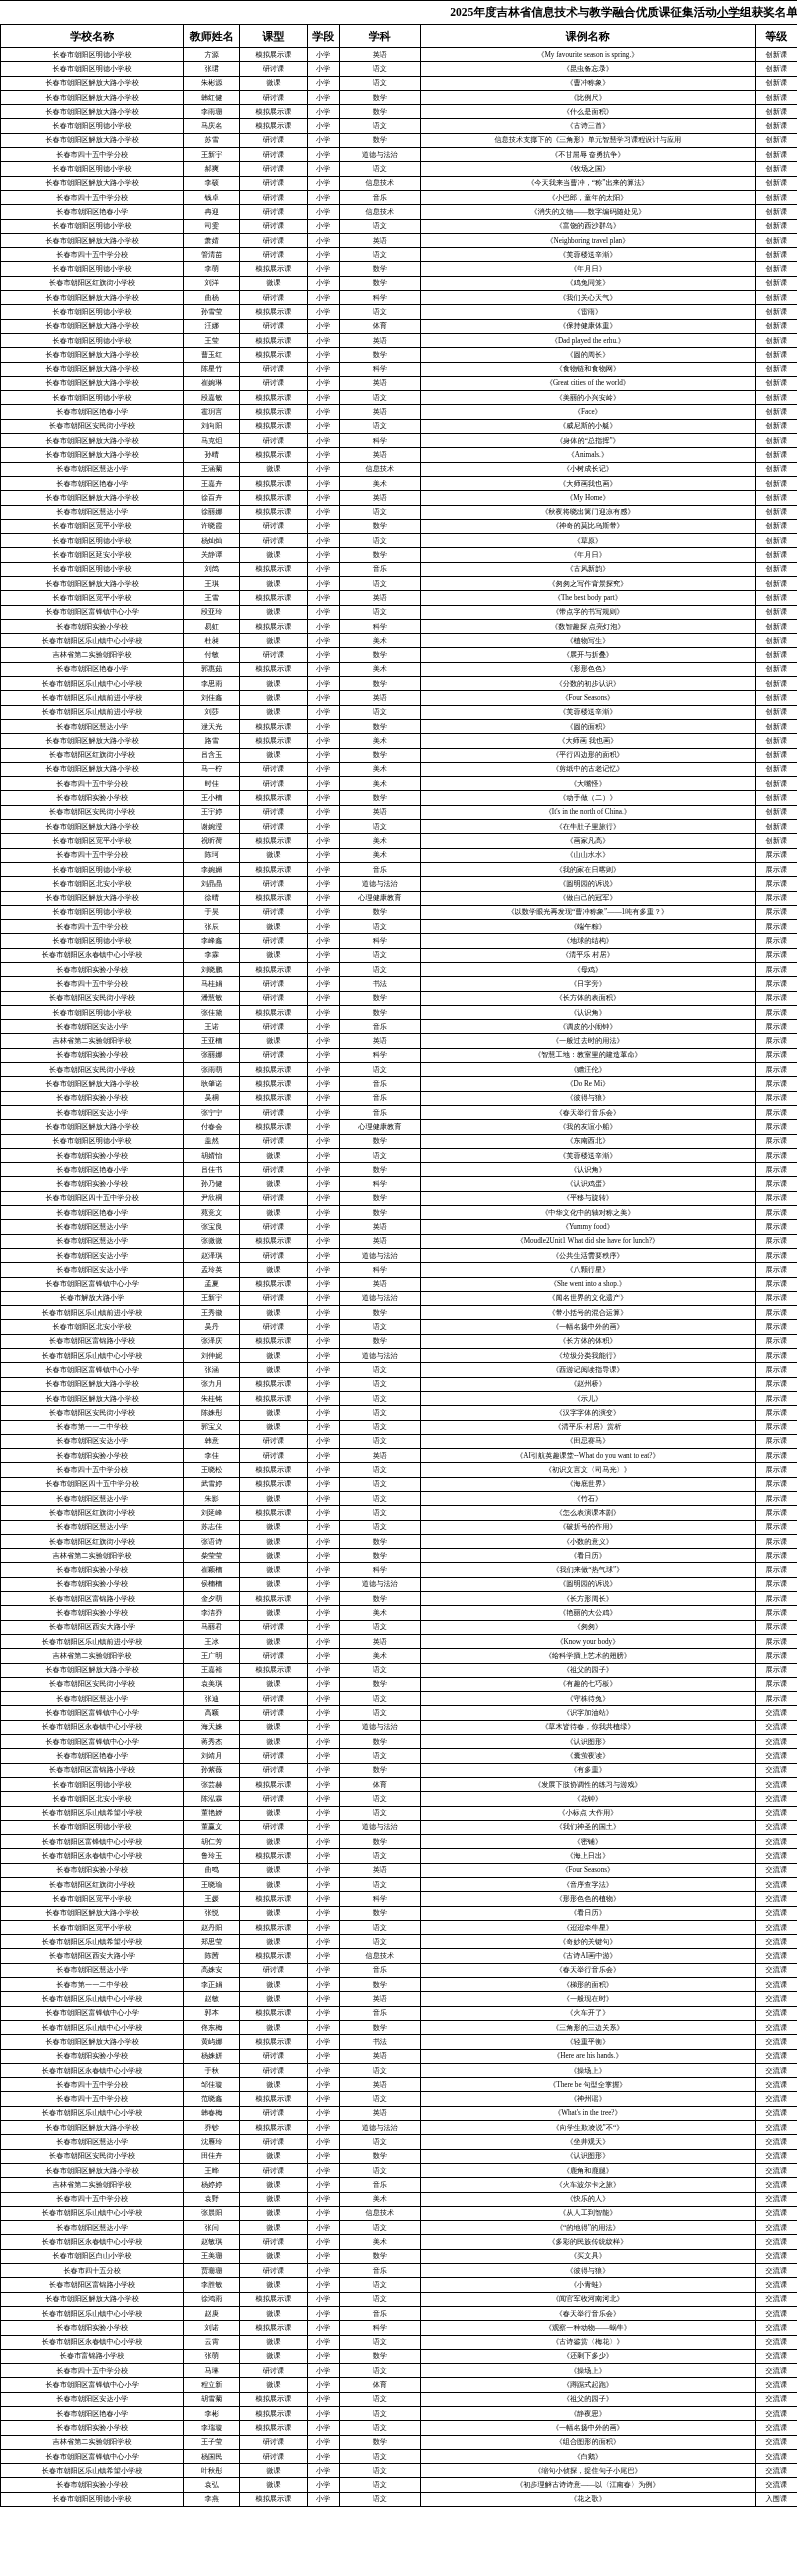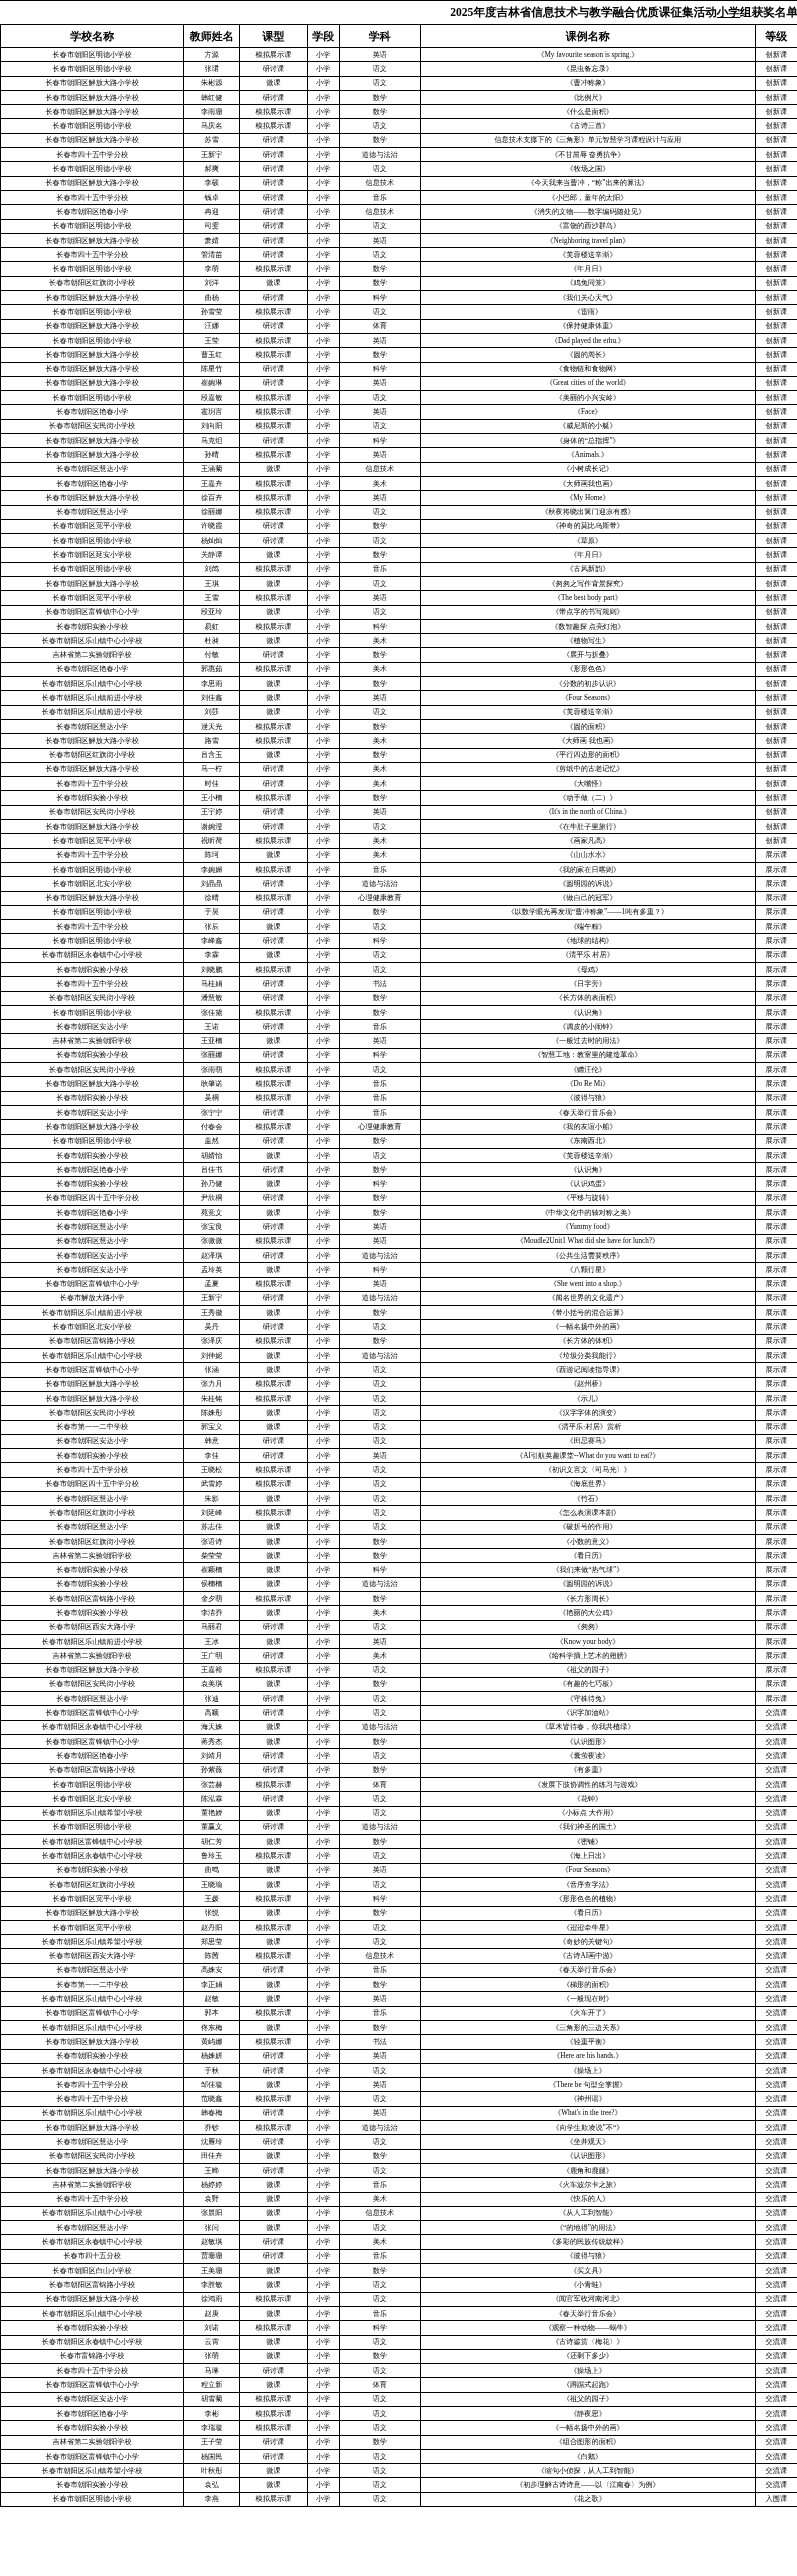--- a/index.html
+++ b/index.html
@@ -1465,38 +1465,38 @@
         <tr>
           <td>长春市朝阳区永春镇中心小学校</td>
           <td>赵敏琪</td>
           <td>研讨课</td>
           <td>小学</td>
           <td>美术</td>
           <td>《多彩的民族传统纹样》</td>
           <td>交流课</td>
         </tr>
         <tr>
+          <td>长春市朝阳区白山小学校</td>
+          <td>王美珊</td>
+          <td>微课</td>
+          <td>小学</td>
+          <td>数学</td>
+          <td>《买文具》</td>
+          <td>交流课</td>
+        </tr>
+        <tr>
           <td>长春市四十五分校</td>
           <td>贾珊珊</td>
           <td>研讨课</td>
           <td>小学</td>
           <td>音乐</td>
           <td>《彼得与狼》</td>
           <td>交流课</td>
         </tr>
         <tr>
-          <td>长春市朝阳区白山小学校</td>
-          <td>王美珊</td>
-          <td>微课</td>
-          <td>小学</td>
-          <td>数学</td>
-          <td>《买文具》</td>
-          <td>交流课</td>
-        </tr>
-        <tr>
           <td>长春市朝阳区富锦路小学校</td>
           <td>李胜敏</td>
           <td>微课</td>
           <td>小学</td>
           <td>语文</td>
           <td>《小青蛙》</td>
           <td>交流课</td>
         </tr>
         <tr>
           <td>长春市朝阳区解放大路小学校</td>
@@ -1605,21 +1605,21 @@
           <td>语文</td>
           <td>《白鹅》</td>
           <td>交流课</td>
         </tr>
         <tr>
           <td>长春市朝阳区乐山镇希望小学校</td>
           <td>叶秋彤</td>
           <td>微课</td>
           <td>小学</td>
           <td>语文</td>
-          <td>《缩句小侦探，从人工到智能》</td>
+          <td>《缩句小侦探，捉住句子小尾巴》</td>
           <td>交流课</td>
         </tr>
         <tr>
           <td>长春市朝阳实验小学校</td>
           <td>袁弘</td>
           <td>微课</td>
           <td>小学</td>
           <td>语文</td>
           <td>《初步理解古诗诗意——以〈江南春〉为例》</td>
           <td>交流课</td>

